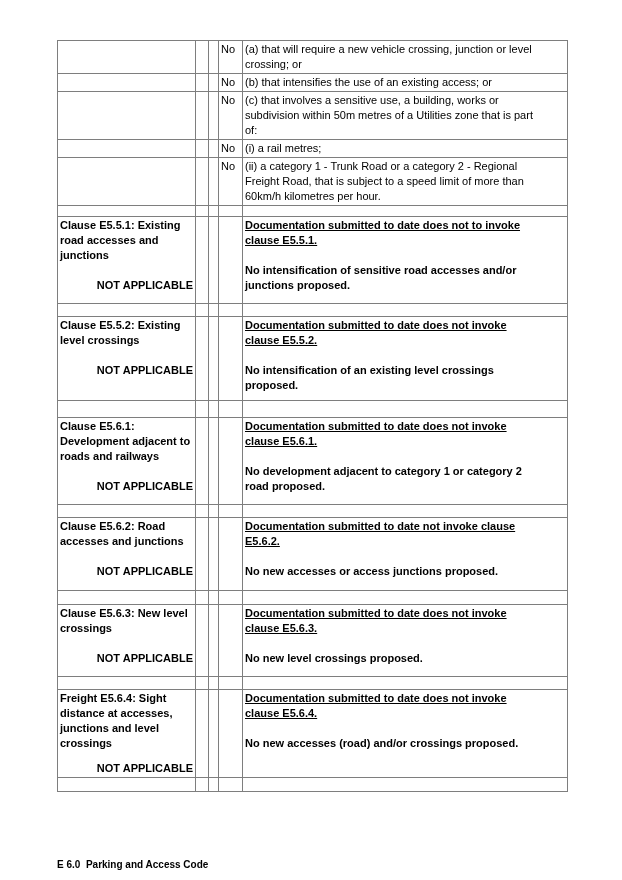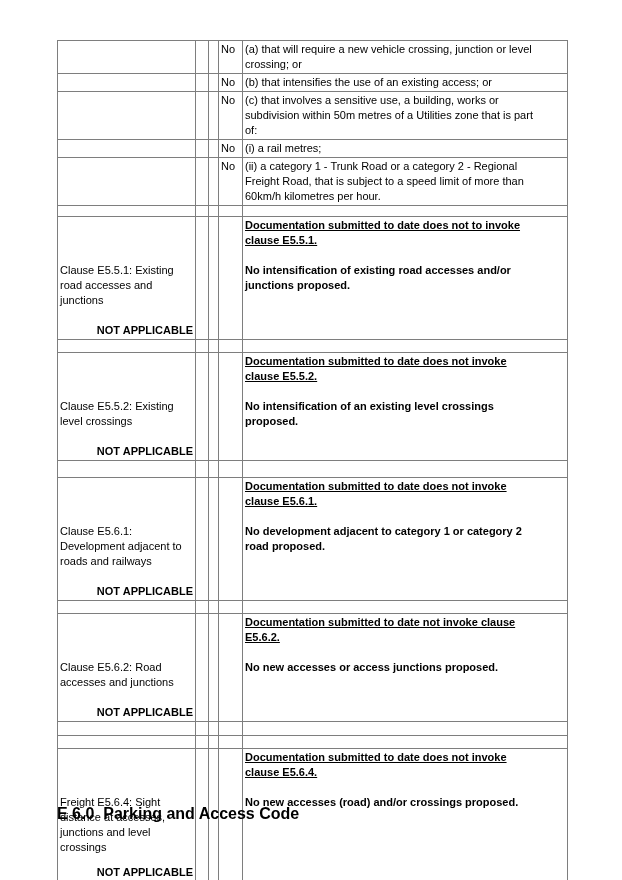--- a/index.html
+++ b/index.html
@@ -25,40 +25,40 @@
     vertical-align: top;
     font-size: 11px;
     line-height: 15px;
     padding: 1px 2px;
     overflow: hidden;
   }
   td.c1 { padding-left: 3px; }
   td.c4 { text-align: left; padding: 1px 1px; }
   td.c5 { padding: 1px 4px 1px 1px; }
   .pre { white-space: pre-line; }
-  .clause-title { font-weight: normal; margin-top: 45px; }
+  .clause-title { font-weight: bold; }
   .na {
     font-weight: bold;
     text-align: right;
     margin-top: 15px;
   }
   .comment-heading {
     font-weight: bold;
     text-decoration: underline;
   }
   .comment-body {
     font-weight: bold;
     margin-top: 15px;
   }
   .hdr { font-weight: bold; }
   .footer-heading {
     position: absolute;
     left: 57px;
-    top: 805px;
-    font-size: 16px;
+    top: 859px;
+    font-size: 10px;
     font-weight: bold;
     white-space: pre;
   }
 </style>
 </head>
 <body>
 
 <div class="page">
 
   <table class="doc-table">
@@ -137,21 +137,21 @@
 road accesses and
 junctions</div>
         <div class="na">NOT APPLICABLE</div>
       </td>
       <td class="c2"></td>
       <td class="c3"></td>
       <td class="c4"></td>
       <td class="c5">
         <div class="pre comment-heading">Documentation submitted to date does not to invoke
 clause E5.5.1.</div>
-        <div class="pre comment-body">No intensification of existing road accesses and/or
+        <div class="pre comment-body">No intensification of sensitive road accesses and/or
 junctions proposed.</div>
       </td>
     </tr>
     <tr style="height:13px">
       <td></td>
           <td></td>
           <td></td>
           <td></td>
           <td></td>
     </tr>
@@ -221,20 +221,35 @@
       </td>
     </tr>
     <tr style="height:14px">
       <td></td>
           <td></td>
           <td></td>
           <td></td>
           <td></td>
     </tr>
 
+    <tr style="height:72px">
+      <td class="c1">
+        <div class="pre clause-title">Clause E5.6.3: New level
+crossings</div>
+        <div class="na">NOT APPLICABLE</div>
+      </td>
+      <td class="c2"></td>
+      <td class="c3"></td>
+      <td class="c4"></td>
+      <td class="c5">
+        <div class="pre comment-heading">Documentation submitted to date does not invoke
+clause E5.6.3.</div>
+        <div class="pre comment-body">No new level crossings proposed.</div>
+      </td>
+    </tr>
     <tr style="height:13px">
       <td></td>
           <td></td>
           <td></td>
           <td></td>
           <td></td>
     </tr>
 
     <tr style="height:85px">
       <td class="c1">

